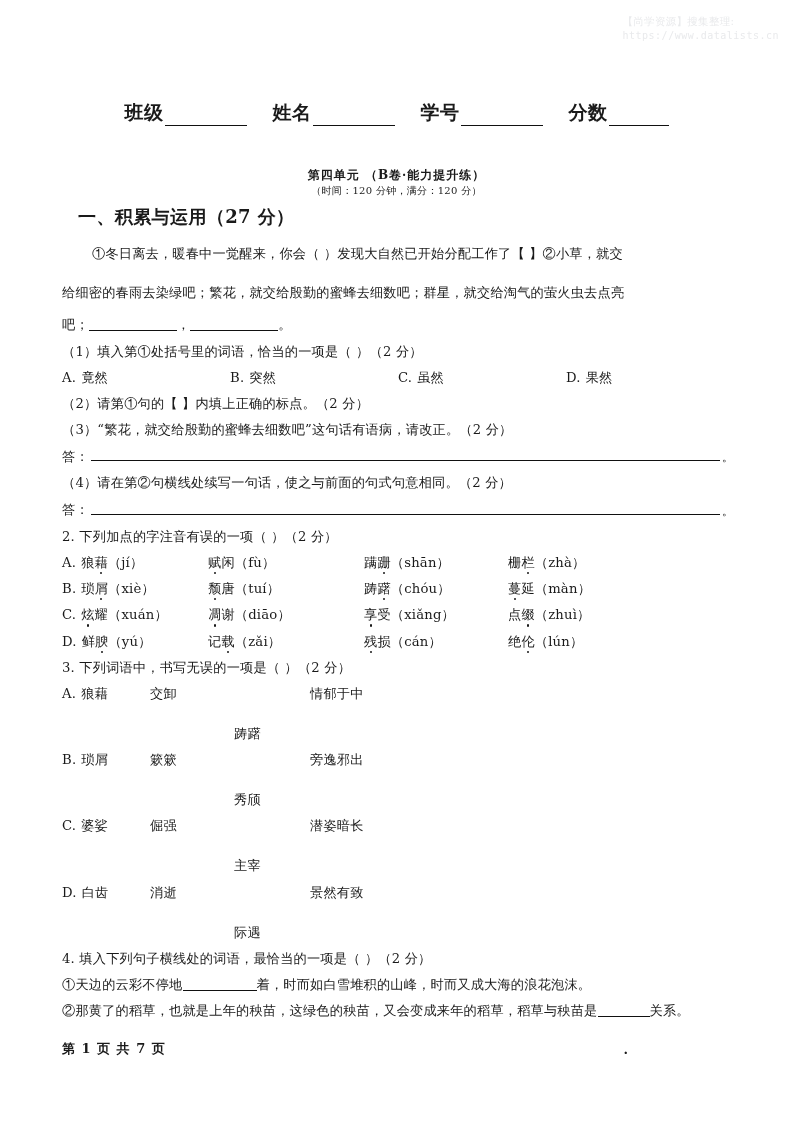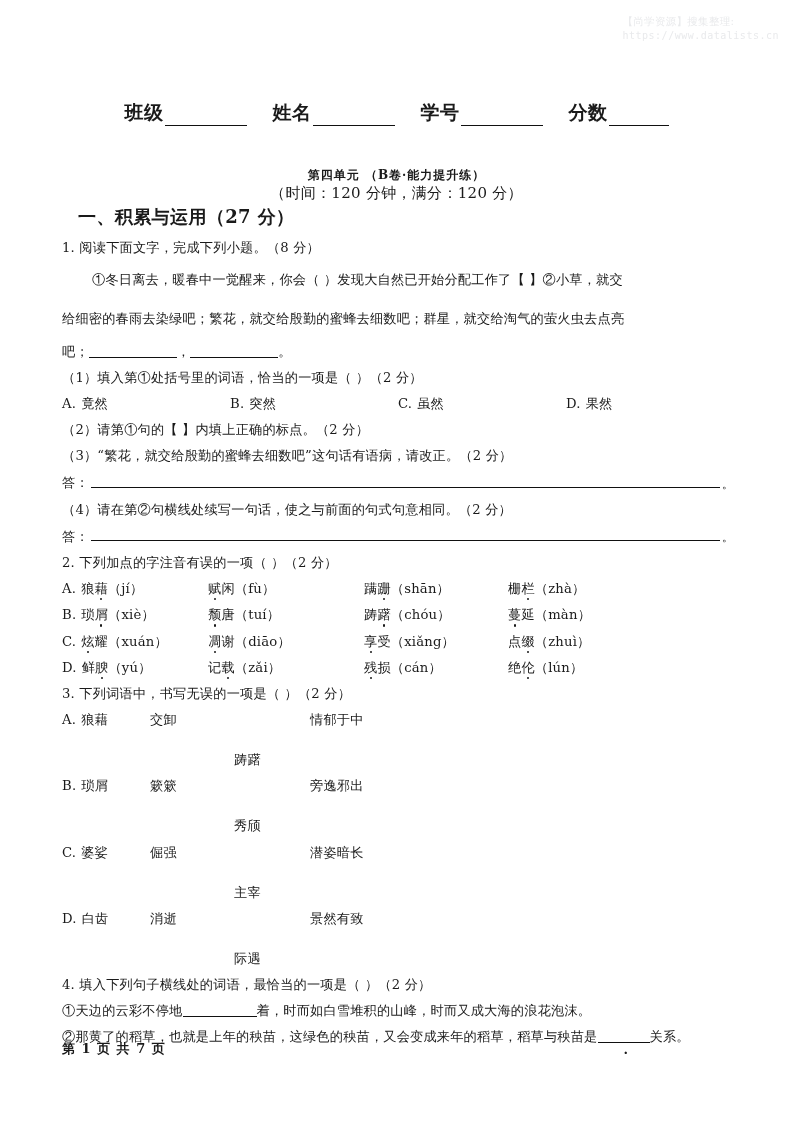--- a/index.html
+++ b/index.html
@@ -86,21 +86,21 @@
     font-size: 12px;
     letter-spacing: 1px;
     margin-top: 29px;
   }
   .doc-subtitle {
     position: absolute;
     top: 184px;
     left: 0;
     right: 0;
     text-align: center;
-    font-size: 15px;
+    font-size: 10px;
     letter-spacing: 0.3px;
   }
 
   
   .content {
     position: absolute;
     top: 208px;
     left: 62px;
     width: 672px;
     font-size: 13.2px;
@@ -242,21 +242,20 @@
     </span>
   </div>
 
   <div class="doc-title">第四单元  （B卷·能力提升练）</div>
   <div class="doc-subtitle">（时间：120 分钟，满分：120 分）</div>
 
   <div class="content">
 
     <div class="sec-title">一、积累与运用（27 分）</div>
 
-    <div class="q">1. 阅读下面文字，完成下列小题。（8 分）</div>
     <div class="para para-first">①冬日离去，暖春中一觉醒来，你会（        ）发现大自然已开始分配工作了【      】②小草，就交</div>
     <div class="para">给细密的春雨去染绿吧；繁花，就交给殷勤的蜜蜂去细数吧；群星，就交给淘气的萤火虫去点亮</div>
     <div class="para-blank">
       <span>吧；</span><span class="blank blank-l"></span><span>，</span><span class="blank blank-l"></span><span>。</span>
     </div>
 
     <div class="subq">（1）填入第①处括号里的词语，恰当的一项是（       ）（2 分）</div>
     <div class="opts opts-4">
       <span class="opt"><span class="opt-tag">A.</span><span>竟然</span></span>
       <span class="opt"><span class="opt-tag">B.</span><span>突然</span></span>

